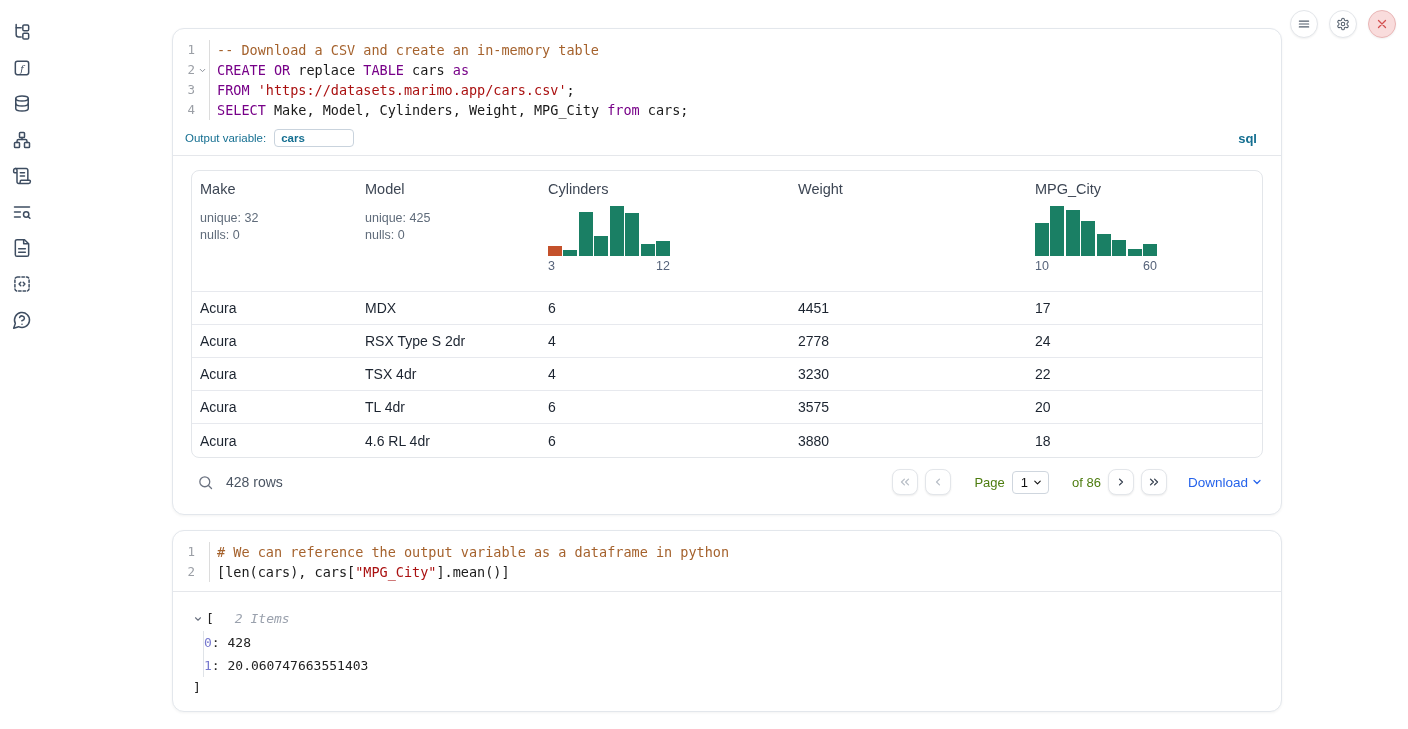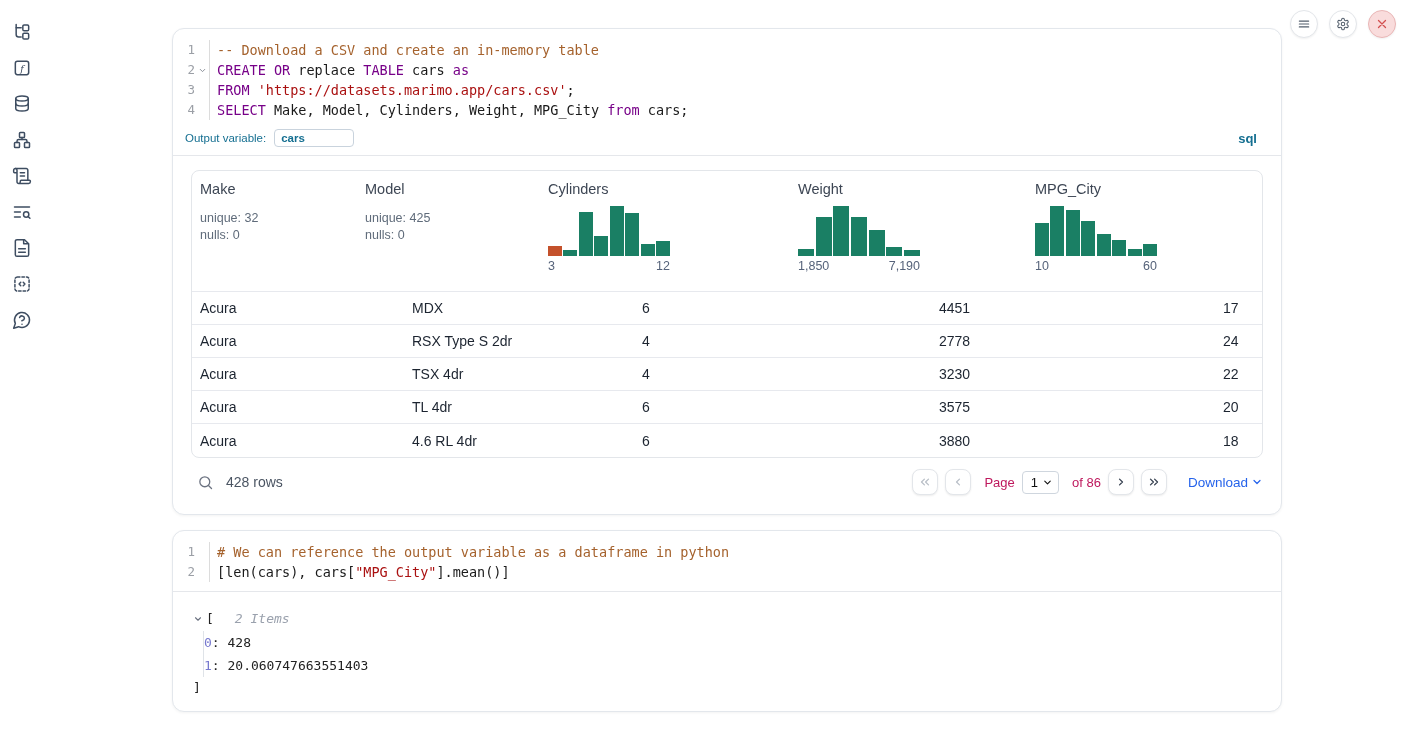--- a/index.html
+++ b/index.html
@@ -43,35 +43,35 @@
   
   .table-box { margin:14px 18px 0 18px; border:1px solid #e3e6ea; border-radius:8px; overflow:hidden; }
   .t-head { display:grid; grid-template-columns:165px 183px 250px 237px 1fr; border-bottom:1px solid #e7e9ee; min-height:121px; }
   .th-cell { padding:10px 8px 6px 8px; }
   .th-label { font-size:14.5px; color:#3d4654; cursor:pointer; width:max-content; }
   .th-stats { margin-top:13px; font-size:12.5px; color:#5f6b7a; line-height:17px; }
   .hist { margin-top:7px; width:122px; }
   .hist-bars { height:52px; display:flex; align-items:flex-end; gap:1.5px; }
   .hist-bar { flex:1; }
   .hist-axis { display:flex; justify-content:space-between; font-size:12.5px; color:#56637a; margin-top:3px; }
-  .t-row { display:grid; grid-template-columns:165px 183px 250px 237px 1fr; height:33px; align-items:center; border-bottom:1px solid #e7e9ee; font-size:14px; color:#1c2430;gap:47px; }
+  .t-row { display:grid; grid-template-columns:165px 183px 250px 237px 1fr; height:33px; align-items:center; border-bottom:1px solid #e7e9ee; font-size:14px; color:#1c2430; }
   .t-row:last-child { border-bottom:none; }
   .t-cell { padding-left:8px; }
 
   
   .t-footer { display:flex; align-items:center; padding:11px 18px 0 24px; }
   .search-btn { background:none; border:none; color:#6b7280; cursor:pointer; padding:0; }
   .search-btn svg { width:17px; height:17px; }
   .row-count { margin-left:12px; font-size:14px; color:#4b5563; }
   .pager { margin-left:auto; display:flex; align-items:center; gap:7px; }
   .pg-btn { width:26px; height:26px; border-radius:8px; background:#fff; border:1px solid #e3e6ea; box-shadow:0 1px 2px rgba(0,0,0,.08); display:flex; align-items:center; justify-content:center; cursor:pointer; }
   .pg-btn svg { width:14px; height:14px; }
   .pg-btn.disabled { color:#b9bfc7; }
   .pg-btn.enabled { color:#374151; }
-  .pg-label { font-size:13px; color:#be185d; margin-left:6px;text-align:right; }
+  .pg-label { font-size:13px; color:#4d7c0f; margin-left:16px;text-align:right; }
   .pg-select { display:flex; align-items:center; gap:4px; border:1px solid #cfd6de; border-radius:4px; height:23px; padding:0 5px 0 8px; font-size:13px; color:#111; cursor:pointer; background:#fff; }
   .pg-select svg { width:11px; height:11px; color:#111; }
   .dl-link { margin-left:14px; display:flex; align-items:center; gap:3px; color:#2563eb; font-size:13.5px; cursor:pointer; background:none; border:none; font-family:"Liberation Sans",sans-serif; }
   .dl-link svg { width:12px; height:12px; }
 
   
   .divider { border-top:1px solid #e5e7eb; }
   .tree { padding:17px 20px 0 20px; font-family:"DejaVu Sans Mono", monospace; font-size:13px; }
   .tree-head { display:flex; align-items:center; gap:3px; line-height:20px; }
   .tree-chevron { color:#6b7280; cursor:pointer; background:none; border:none; padding:0; display:flex; }
@@ -248,35 +248,20 @@
               <div class="hist-bar" style="height: 15px; background: rgb(26, 127, 100);"></div>
             </div>
             <div class="hist-axis">
               <span>3</span>
               <span>12</span>
             </div>
           </div>
         </div>
         <div class="th-cell">
           <div class="th-label">Weight</div>
-          <div class="hist">
-            <div class="hist-bars">
-              <div class="hist-bar" style="height: 7px; background: rgb(26, 127, 100);"></div>
-              <div class="hist-bar" style="height: 39px; background: rgb(26, 127, 100);"></div>
-              <div class="hist-bar" style="height: 50px; background: rgb(26, 127, 100);"></div>
-              <div class="hist-bar" style="height: 39px; background: rgb(26, 127, 100);"></div>
-              <div class="hist-bar" style="height: 26px; background: rgb(26, 127, 100);"></div>
-              <div class="hist-bar" style="height: 9px; background: rgb(26, 127, 100);"></div>
-              <div class="hist-bar" style="height: 6px; background: rgb(26, 127, 100);"></div>
-            </div>
-            <div class="hist-axis">
-              <span>1,850</span>
-              <span>7,190</span>
-            </div>
-          </div>
         </div>
         <div class="th-cell">
           <div class="th-label">MPG_City</div>
           <div class="hist">
             <div class="hist-bars">
               <div class="hist-bar" style="height: 33px; background: rgb(26, 127, 100);"></div>
               <div class="hist-bar" style="height: 50px; background: rgb(26, 127, 100);"></div>
               <div class="hist-bar" style="height: 46px; background: rgb(26, 127, 100);"></div>
               <div class="hist-bar" style="height: 35px; background: rgb(26, 127, 100);"></div>
               <div class="hist-bar" style="height: 22px; background: rgb(26, 127, 100);"></div>

